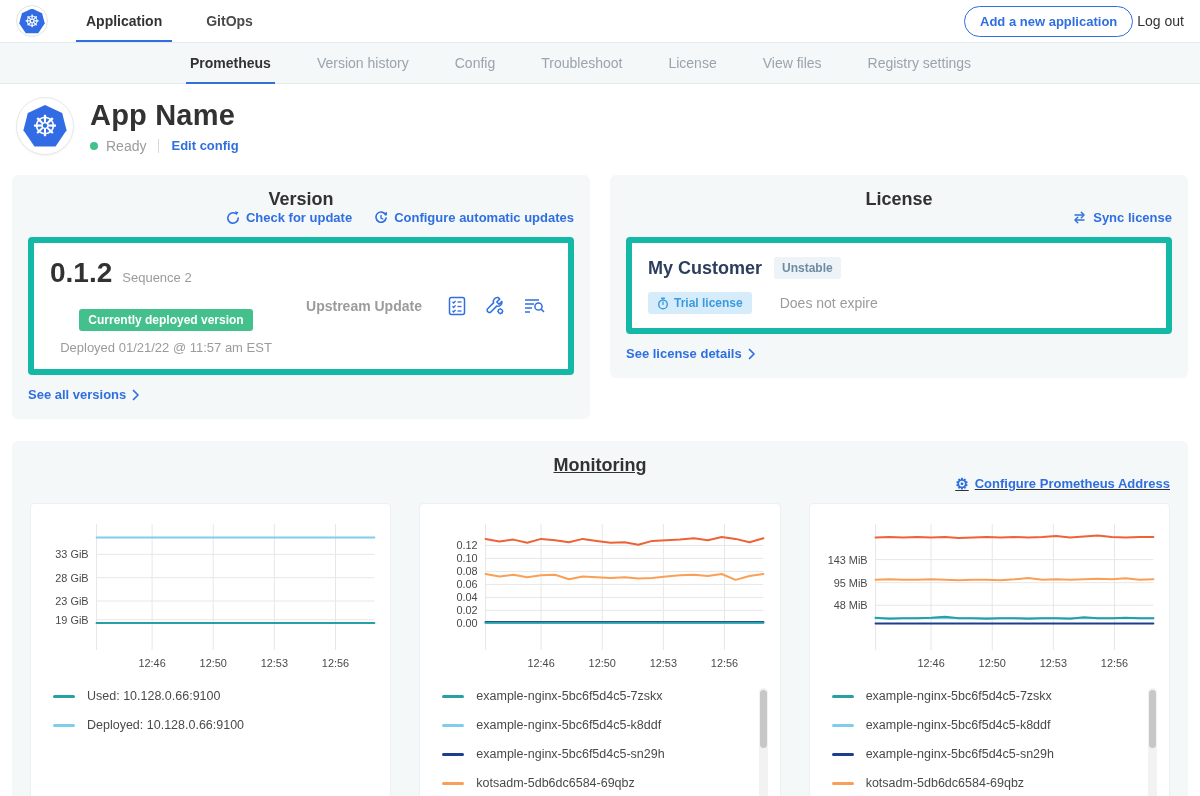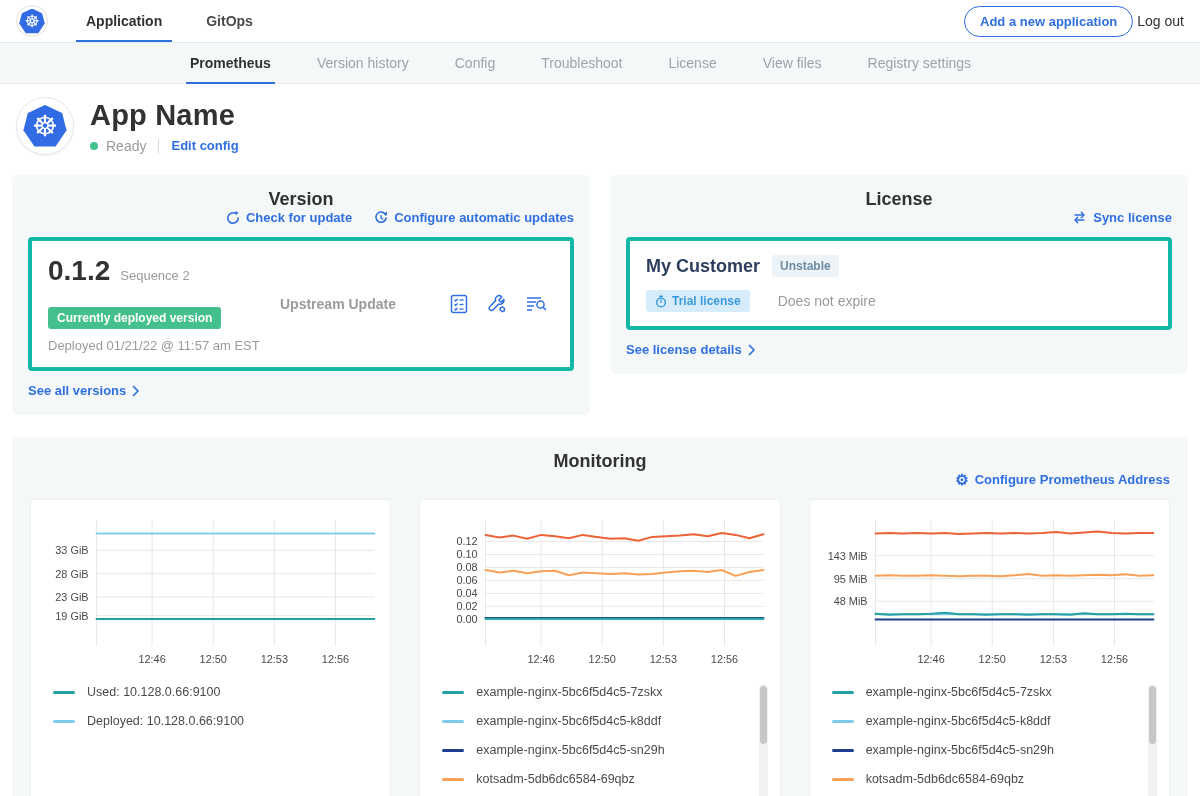--- a/index.html
+++ b/index.html
@@ -44,21 +44,21 @@
   .vdiv { width:1px; height:14px; background:#d9d9d9; margin:0 4px; }
   .blue-link { color:#2f6fe0; font-weight:700; font-size:13px; cursor:pointer; display:inline-flex;
     align-items:center; gap:6px; white-space:nowrap; }
 
   
   .cards-row { display:flex; gap:20px; padding:6px 12px 0; align-items:flex-start; }
   .panel { flex:1; background:#f5f8f9; border-radius:6px; padding:14px 16px 16px; }
   .panel-head { display:flex; align-items:center; margin-bottom:12px;flex-direction:column; }
   .panel-title { font-size:18px; font-weight:700; }
   .panel-head-links { margin-left:auto; display:flex; gap:22px; }
-  .inner-card { background:#fff; border:4px solid #14b8a6; border-radius:4px; padding:14px 16px; }
+  .inner-card { background:#fff; border:6px solid #14b8a6; border-radius:4px; padding:14px 16px;text-align:center; }
 
   .version-flex { display:flex; align-items:center; }
   .ver-left { width:232px; }
   .ver-number-row { display:flex; align-items:baseline; gap:10px; }
   .ver-number { font-size:28px; font-weight:700; }
   .ver-seq { font-size:13px; color:#9b9b9b; }
   .deployed-badge { display:inline-block; margin-top:20px; background:#44c08c; color:#fff;
     font-size:12px; font-weight:700; padding:4px 9px; border-radius:3px; }
   .deployed-at { margin-top:9px; font-size:13px; color:#9b9b9b; }
   .ver-source { flex:1; font-size:14px; font-weight:600; color:#9b9b9b; }
@@ -245,21 +245,21 @@
     <div class="blue-link see-link">
       <span>See license details</span>
       <svg width="8" height="12" viewBox="0 0 8 12">
         <polyline points="1.5,1.5 6,6 1.5,10.5" fill="none" stroke="#2f6fe0" stroke-width="1.7" stroke-linecap="round" stroke-linejoin="round"></polyline>
       </svg>
     </div>
   </div>
 </div>
 
 <div class="monitoring">
-  <div class="panel-head" style="margin-bottom:0;">
+  <div class="panel-head" style="margin-bottom:0;text-decoration:underline;">
     <span class="panel-title">Monitoring</span>
     <span class="panel-head-links">
       <span class="blue-link">
         <span class="icon-gear-txt" style="color:#2f6fe0;">⚙</span>
         <span>Configure Prometheus Address</span>
       </span>
     </span>
   </div>
   <div class="charts-row">
     <div class="chart-card">

